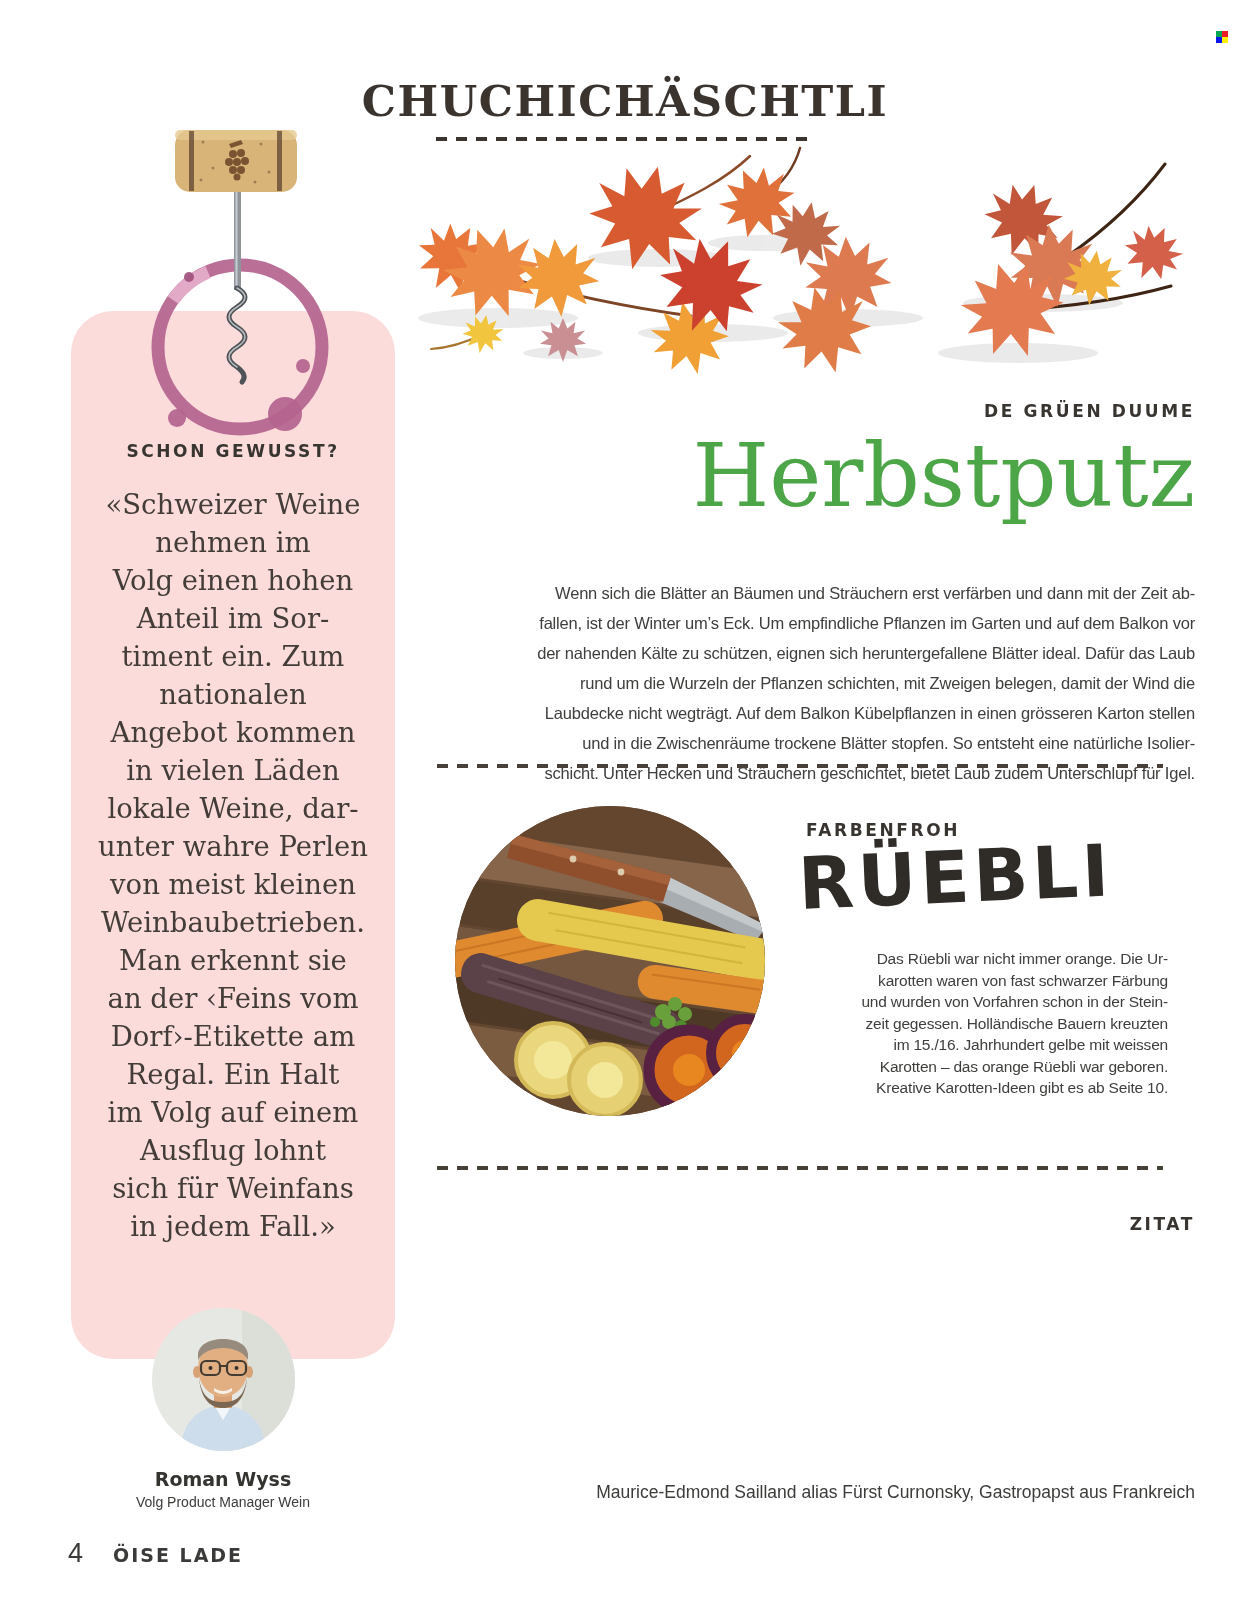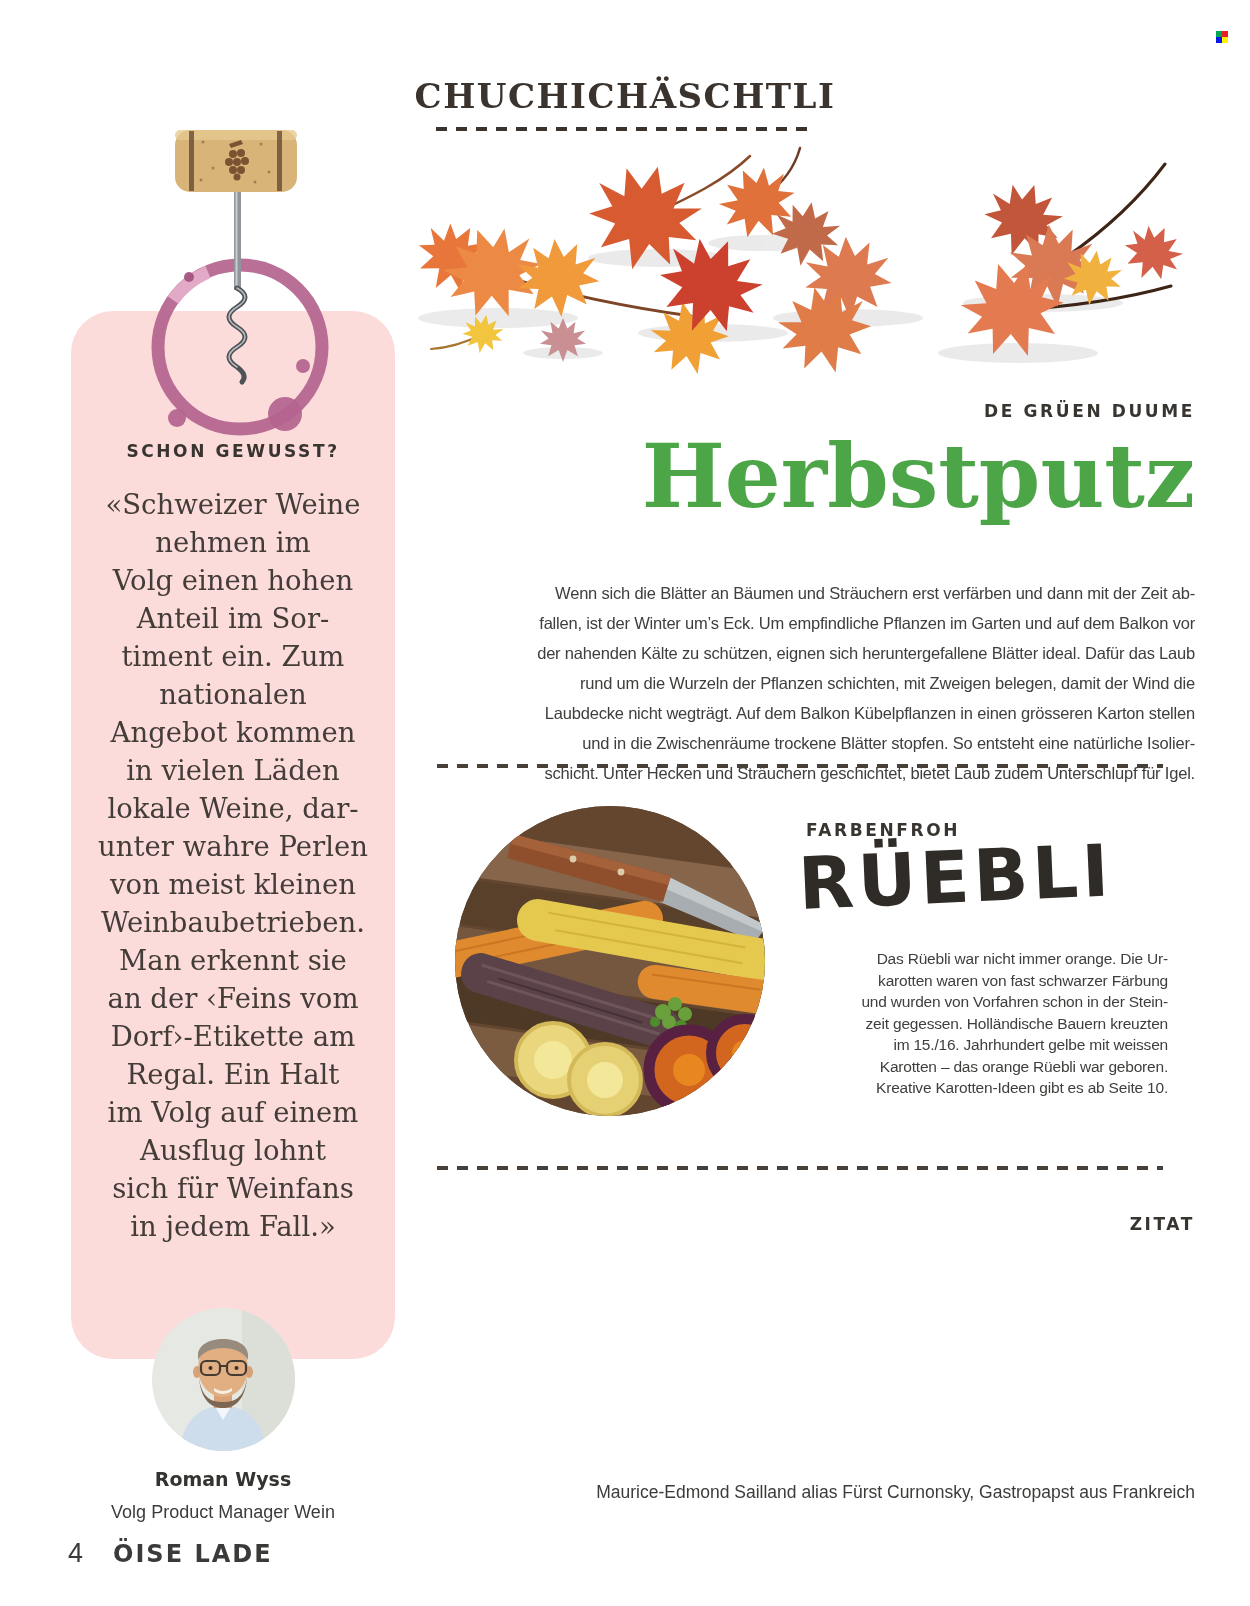--- a/index.html
+++ b/index.html
@@ -6,63 +6,63 @@
   .page{position:relative;width:1250px;height:1606px;background:#ffffff;overflow:hidden;
         font-family:"Liberation Sans",sans-serif;color:#3a3531;}
   .abs{position:absolute;}
 
   
   .kicker{font-family:"DejaVu Sans",sans-serif;font-weight:bold;font-size:17px;
           letter-spacing:2.6px;color:#383531;}
 
   
   .masthead{left:0;top:76px;width:1250px;text-align:center;}
-  .masthead h1{margin:0;font-family:"DejaVu Serif",serif;font-weight:bold;font-size:34px;
+  .masthead h1{margin:0;font-family:"DejaVu Serif",serif;font-weight:bold;font-size:43px;
                letter-spacing:1.5px;color:#3a332e;}
   .mast-rule{width:378px;height:4px;margin:11px auto 0;
              background:repeating-linear-gradient(90deg,#3a332e 0 11px,transparent 11px 20px);}
 
   .dashrule{height:3.5px;background:repeating-linear-gradient(90deg,#474039 0 11px,transparent 11px 20px);}
 
   
   .colormark{left:1216px;top:31px;width:12px;height:12px;display:grid;
              grid-template-columns:6px 6px;grid-template-rows:6px 6px;}
 
   
   .pinkbox{left:71px;top:311px;width:324px;height:1048px;border-radius:42px;
            background:#fbdcdb;z-index:1;text-align:center;}
   .pinkbox .kicker{display:block;margin-top:130px;}
   .pink-quote{margin:24px auto 16px;width:300px;font-family:"DejaVu Serif",serif;
               font-size:27.5px;line-height:38px;color:#433c38;white-space:pre-line;}
 
   
   .ccol{left:425px;width:770px;text-align:right;}
-  .headline{font-family:"DejaVu Serif",serif;font-weight:bold;font-size:88px;line-height:1;
+  .headline{font-family:"DejaVu Serif",serif;font-weight:normal;font-size:88px;line-height:1;
             color:#4ca546;margin:0;}
   .body-sans{font-size:16.5px;line-height:30px;letter-spacing:-0.2px;color:#3f3e3c;
              white-space:pre-line;}
   .rueebli-title{font-family:"DejaVu Sans",sans-serif;font-weight:bold;font-size:72px;
                  letter-spacing:4px;color:#2f2b27;transform:rotate(-2.5deg);
                  transform-origin:left bottom;line-height:1;}
   .rueebli-body{width:362px;font-size:15.5px;line-height:21.5px;letter-spacing:-0.2px;
                 color:#3f3e3c;white-space:pre-line;text-align:right;}
   .bigquote{font-family:"DejaVu Serif",serif;font-size:46px;line-height:75px;color:#332e2a;
             white-space:pre-line;}
   .attribution{font-size:17.5px;color:#3c3b39;}
 
   
   .portrait{left:152px;top:1308px;width:143px;height:143px;border-radius:50%;overflow:hidden;z-index:2;}
   .caption{left:73px;top:1468px;width:300px;text-align:center;}
   .cap-name{font-family:"DejaVu Sans",sans-serif;font-weight:bold;font-size:19px;color:#343330;}
-  .cap-role{font-size:18px;color:#3c3b39;margin-top:12px;}
+  .cap-role{font-size:14px;color:#3c3b39;margin-top:4px;}
 
   
   .footer{left:68px;top:1538px;display:flex;align-items:baseline;gap:30px;}
   .pageno{font-size:27px;color:#3a3a38;}
-  .magname{font-family:"DejaVu Sans",sans-serif;font-weight:bold;font-size:24px;
+  .magname{font-family:"DejaVu Sans",sans-serif;font-weight:bold;font-size:19px;
            letter-spacing:2px;color:#3a3a38;}
 </style>
 </head>
 <body>
 
 <div class="page">
 
   <div class="abs colormark">
     <div style="background:#00a651"></div>
     <div style="background:#ee1c24"></div>

